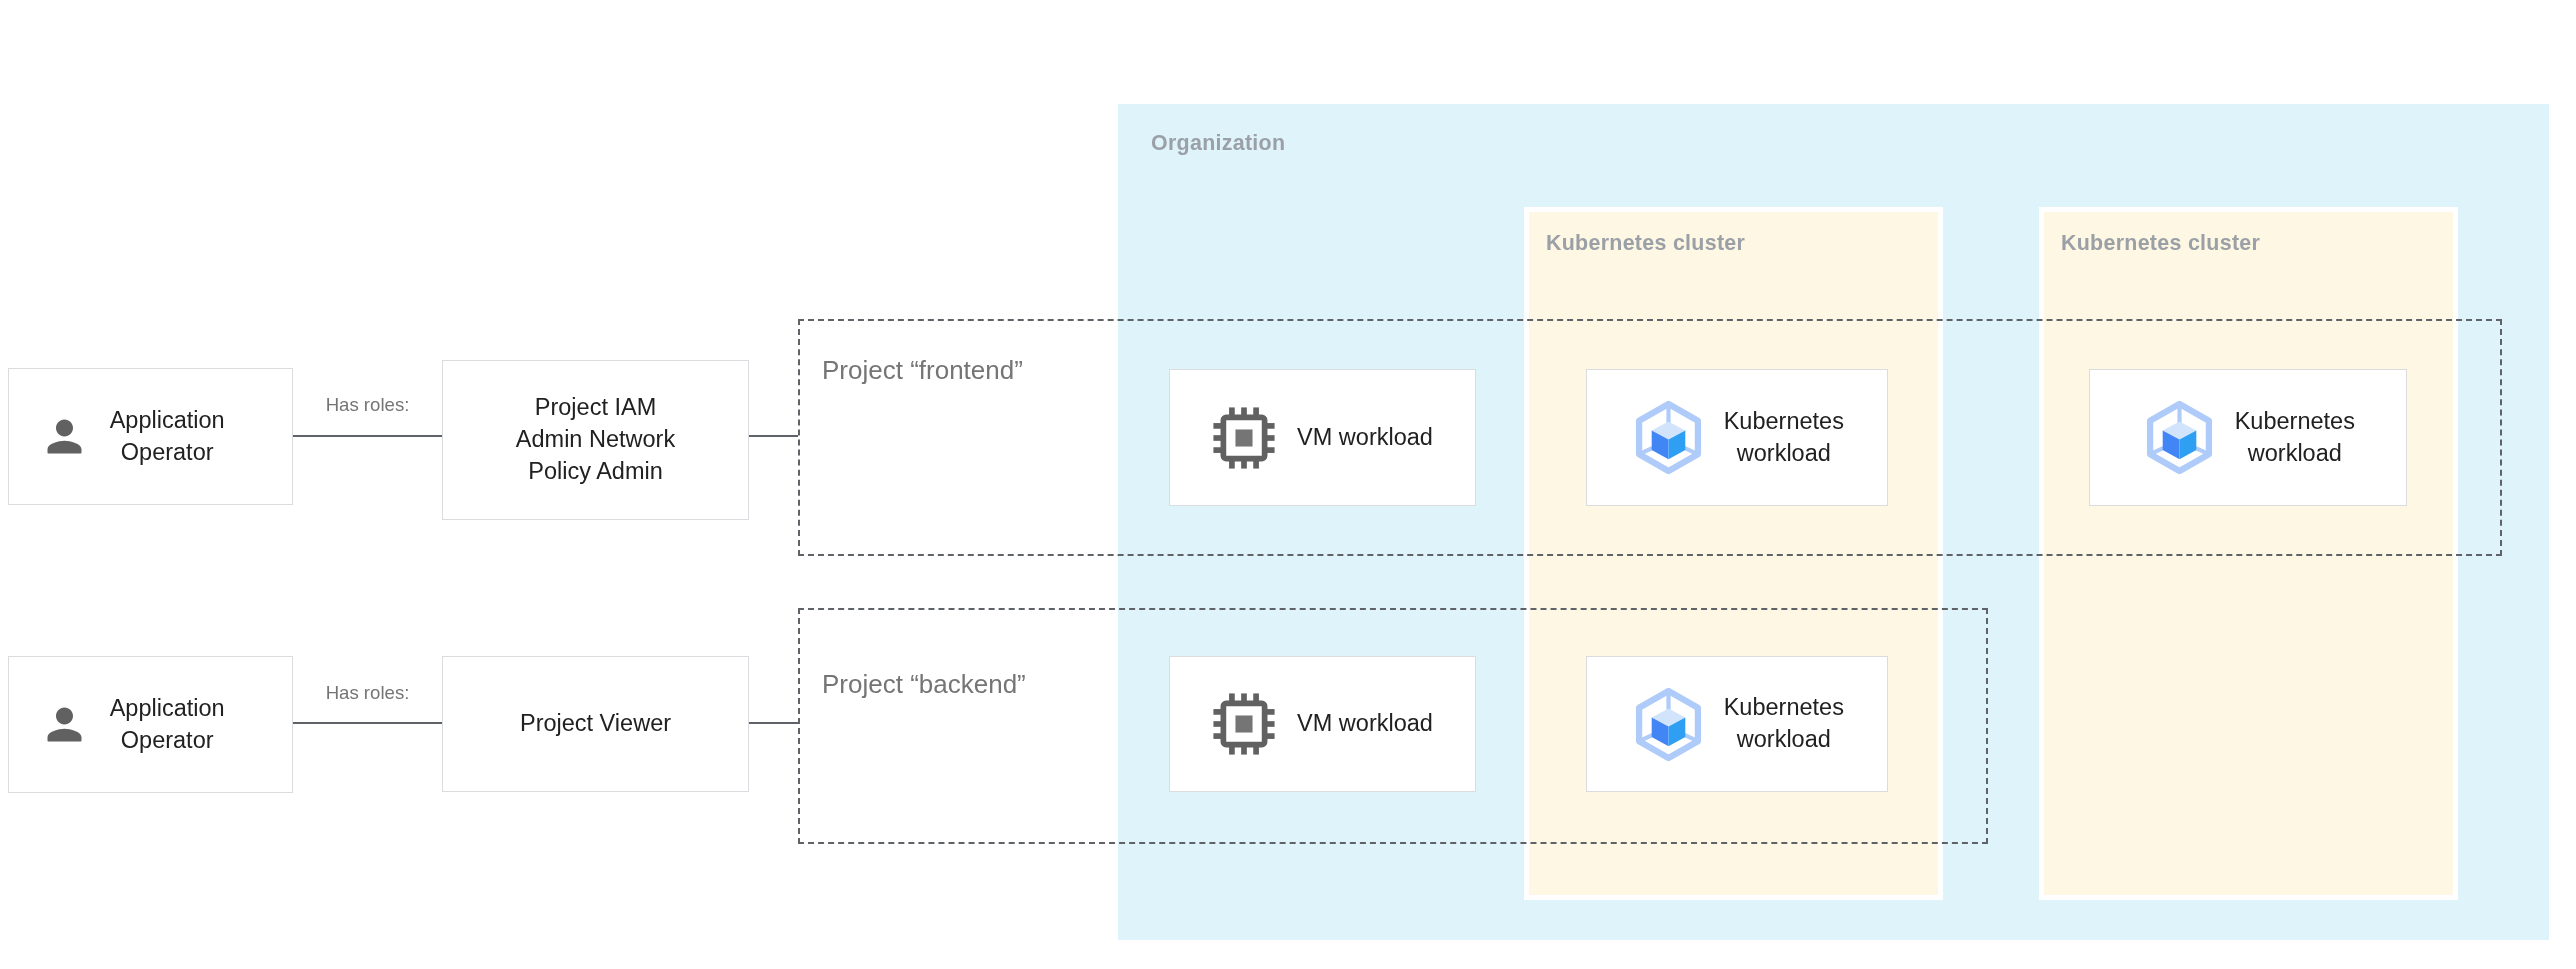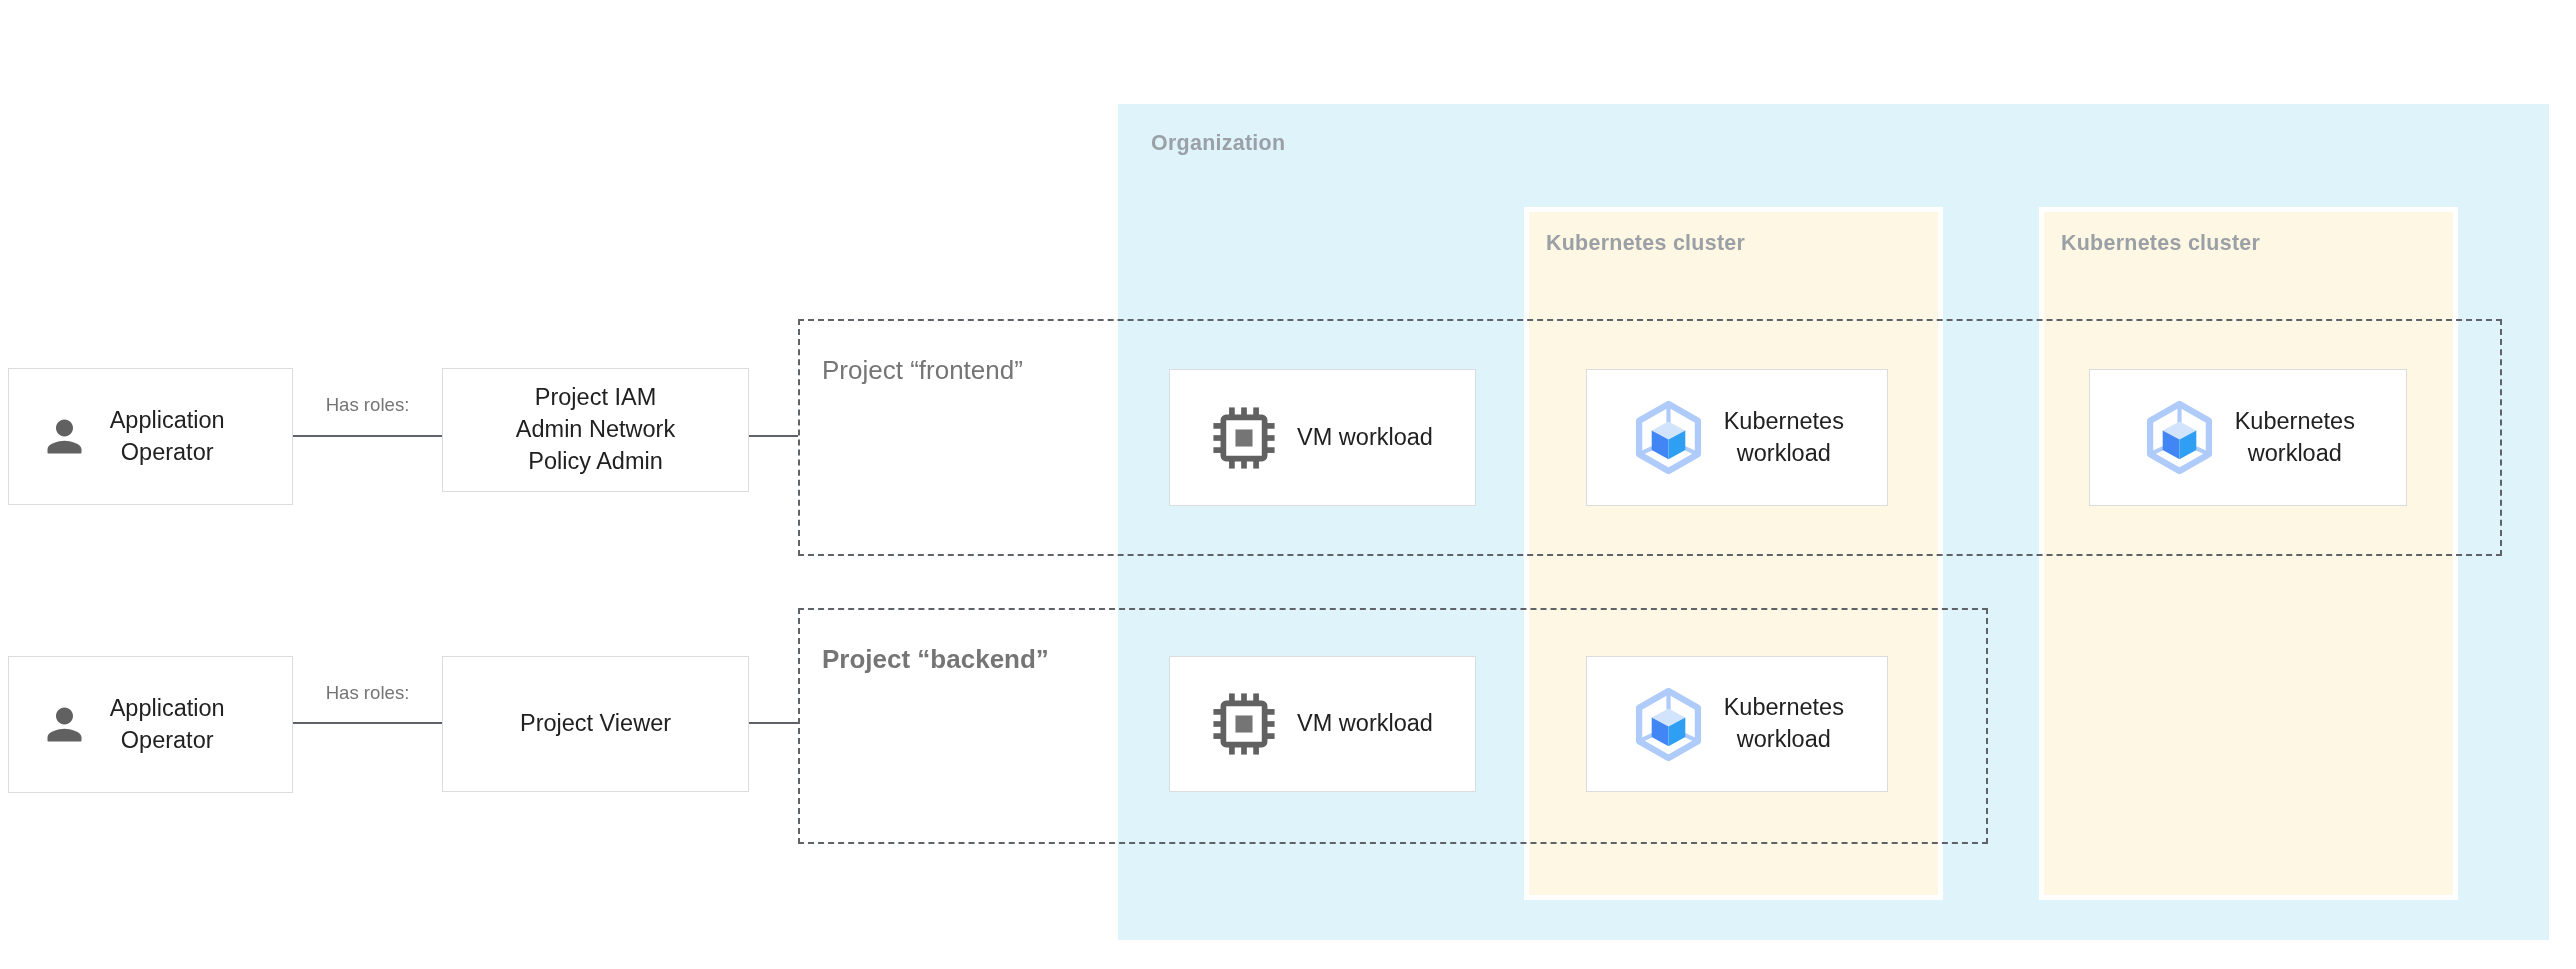--- a/index.html
+++ b/index.html
@@ -35,36 +35,36 @@
   <div class="cluster" style="left: 1517px; top: 207px; width: 419px; height: 693px; background: rgb(253, 247, 227);"></div>
   <div class="zone-label" style="left:1539px;top:231px;">Kubernetes cluster</div>
 
   <div class="cluster" style="left: 2032px; top: 207px; width: 419px; height: 693px; background: rgb(253, 247, 227);"></div>
   <div class="zone-label" style="left:2054px;top:231px;">Kubernetes cluster</div>
 
   <div class="boundary" style="left:791px;top:319px;width:1704px;height:237px;"></div>
   <div class="boundary-label" style="left:815px;top:355px;">Project “frontend”</div>
 
   <div class="boundary" style="left:791px;top:608px;width:1190px;height:236px;"></div>
-  <div class="boundary-label" style="left:815px;top:644px;font-weight:bold;">Project “backend”</div>
+  <div class="boundary-label" style="left:815px;top:669px;">Project “backend”</div>
 
   <div class="node iconleft" style="left:1.4px;top:368px;width:285px;height:137px;padding-left:30px;gap:19.3px;">
     <span class="icon-wrap">
       <svg width="51" height="51" viewBox="0 0 24 24">
         <path fill="#616161" d="M12 12c2.21 0 4-1.79 4-4s-1.79-4-4-4-4 1.79-4 4 1.79 4 4 4zm0 2c-2.67 0-8 1.34-8 4v1.5c0 .28.22.5.5.5h15c.28 0 .5-.22.5-.5V18c0-2.66-5.33-4-8-4z"></path>
       </svg>
     </span>
     <span class="node-label">Application
 Operator</span>
   </div>
 
   <div class="connector" style="left:286px;top:435px;width:149px;"></div>
   <div class="edge-label" style="left:286px;top:394px;width:149px;">Has roles:</div>
 
-  <div class="node centered" style="left:435px;top:368px;width:307px;height:124px;">
+  <div class="node centered" style="left:435px;top:360px;width:307px;height:160px;">
     <span class="node-label">Project IAM
 Admin Network
 Policy Admin</span>
   </div>
 
   <div class="connector" style="left:742px;top:435px;width:49px;"></div>
 
   <div class="node centered" style="left:1162px;top:369px;width:307px;height:137px;gap:21px;">
     <span class="icon-wrap">
       <svg width="64" height="64" viewBox="0 0 90 90">

